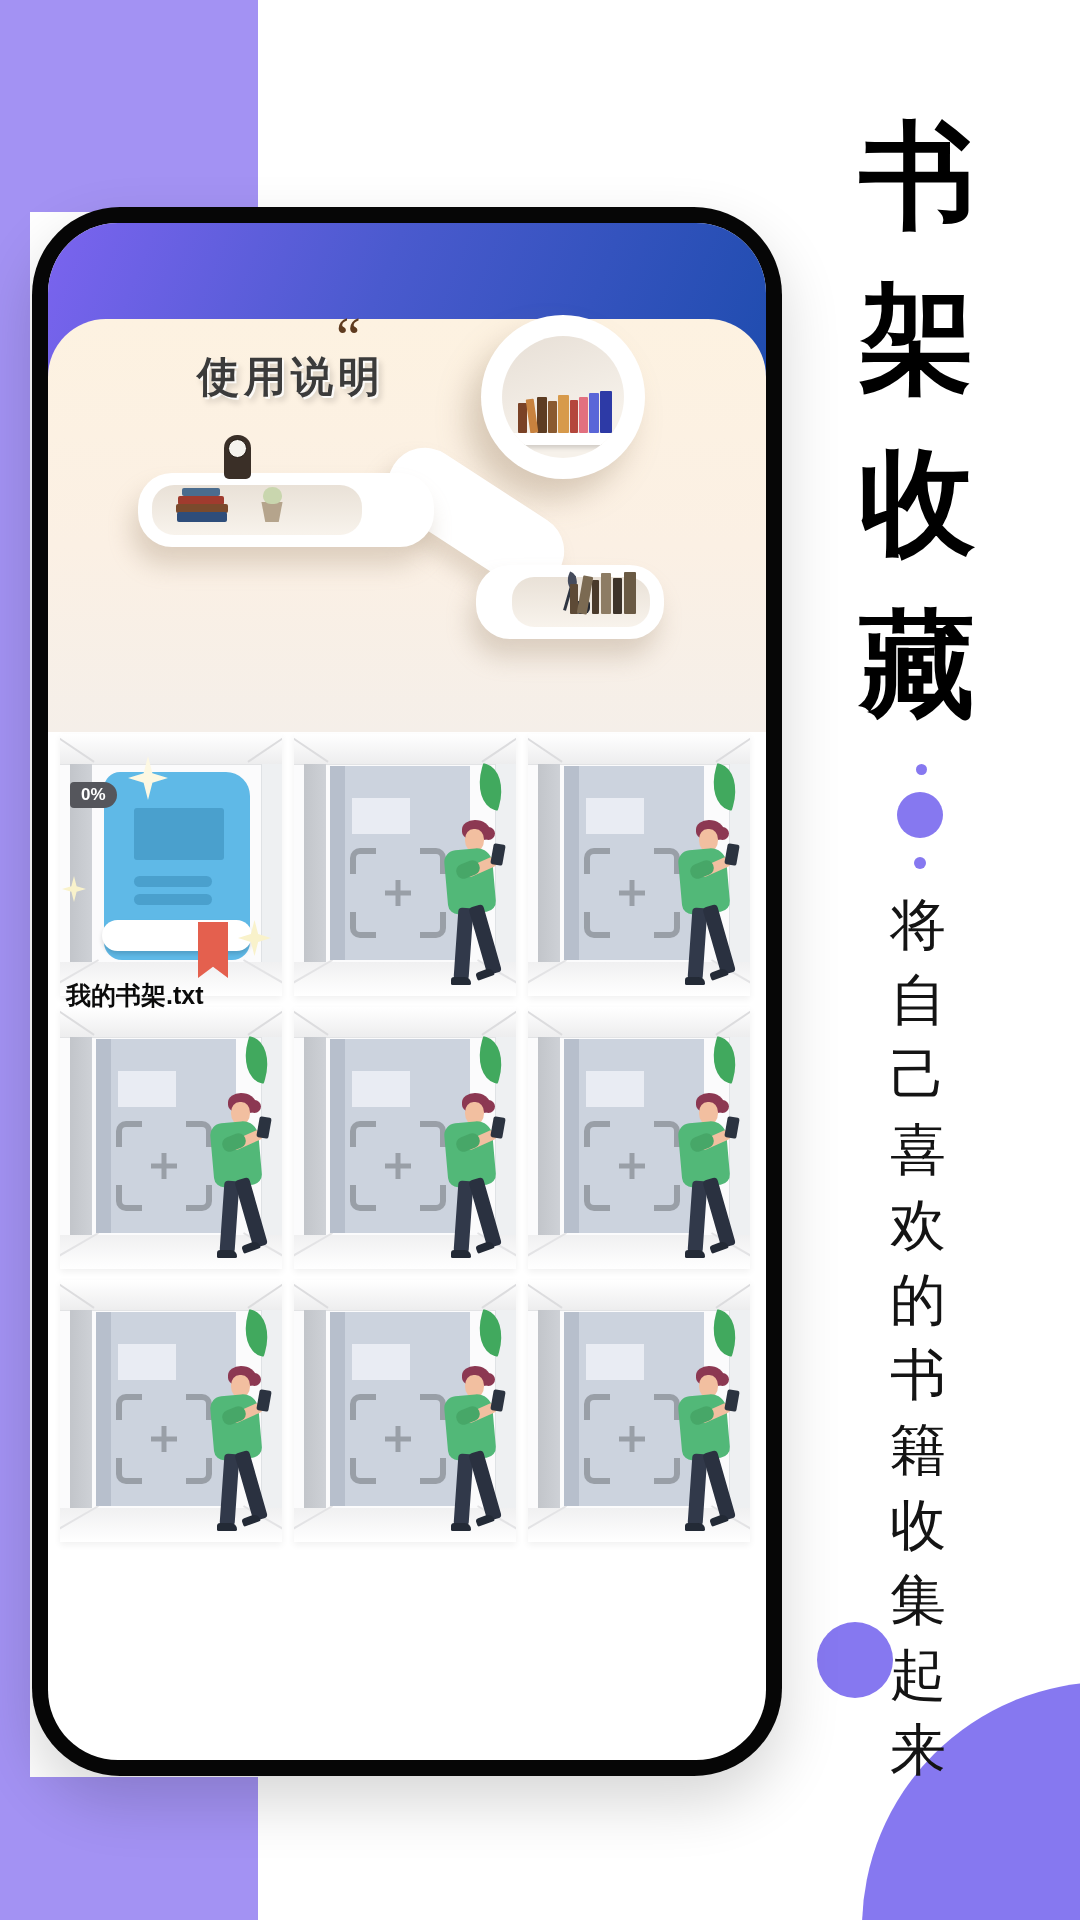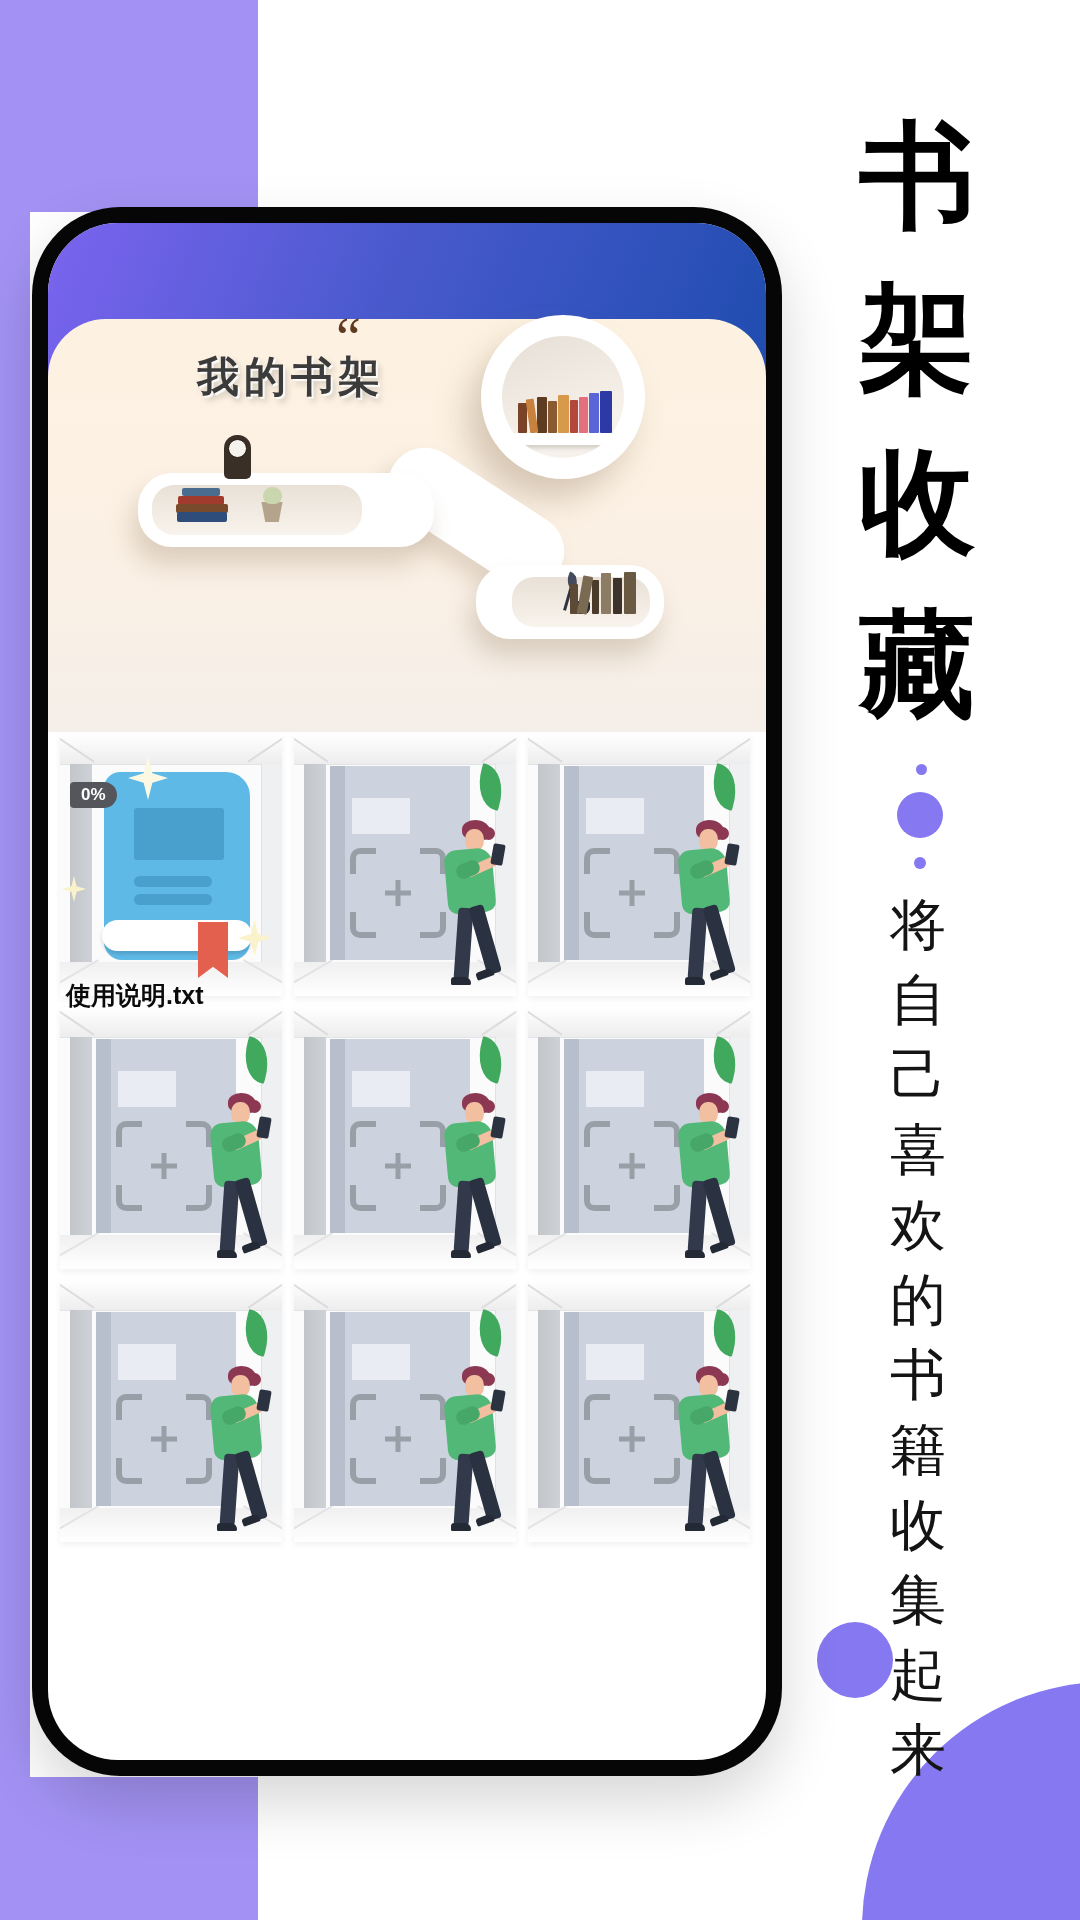--- a/index.html
+++ b/index.html
@@ -195,21 +195,21 @@
   <span class="tchar">来</span>
 </div>
 
 <div class="abs phone">
   <div class="screen">
 
     <div class="abs header-blue"></div>
 
     <div class="abs cream"></div>
     <div class="abs quote-mark">“</div>
-    <div class="abs screen-title">我的书架</div>
+    <div class="abs screen-title">使用说明</div>
 
     <div class="abs oshelf">
       <div class="o-ring"></div>
       <div class="o-hole">
         <div class="o-books">
           <i style="width:9px;height:30px;background:#7a4226;"></i>
           <i style="width:8px;height:34px;background:#c8823e;transform:rotate(-8deg);"></i>
           <i style="width:10px;height:36px;background:#5d3c22;"></i>
           <i style="width:9px;height:32px;background:#8a5a30;"></i>
           <i style="width:11px;height:38px;background:#d79a4b;"></i>
@@ -265,21 +265,21 @@
             <div class="bb-line1"></div>
             <div class="bb-line2"></div>
             <div class="bb-pages"></div>
             <div class="bb-ribbon"></div>
           </div>
           <span class="sparkle sp1"></span>
           <span class="sparkle sp2"></span>
           <span class="sparkle sp3"></span>
         </div>
         <div class="badge">0%</div>
-        <div class="filename">使用说明.txt</div>
+        <div class="filename">我的书架.txt</div>
       </div>
 
   <div class="cell">
     <div class="room">
       <div class="ceil"></div>
             <div class="wallline"></div>
       <div class="lwall"></div>
             <div class="rwall"></div>
             <div class="floor"></div>
       <div class="slab">

